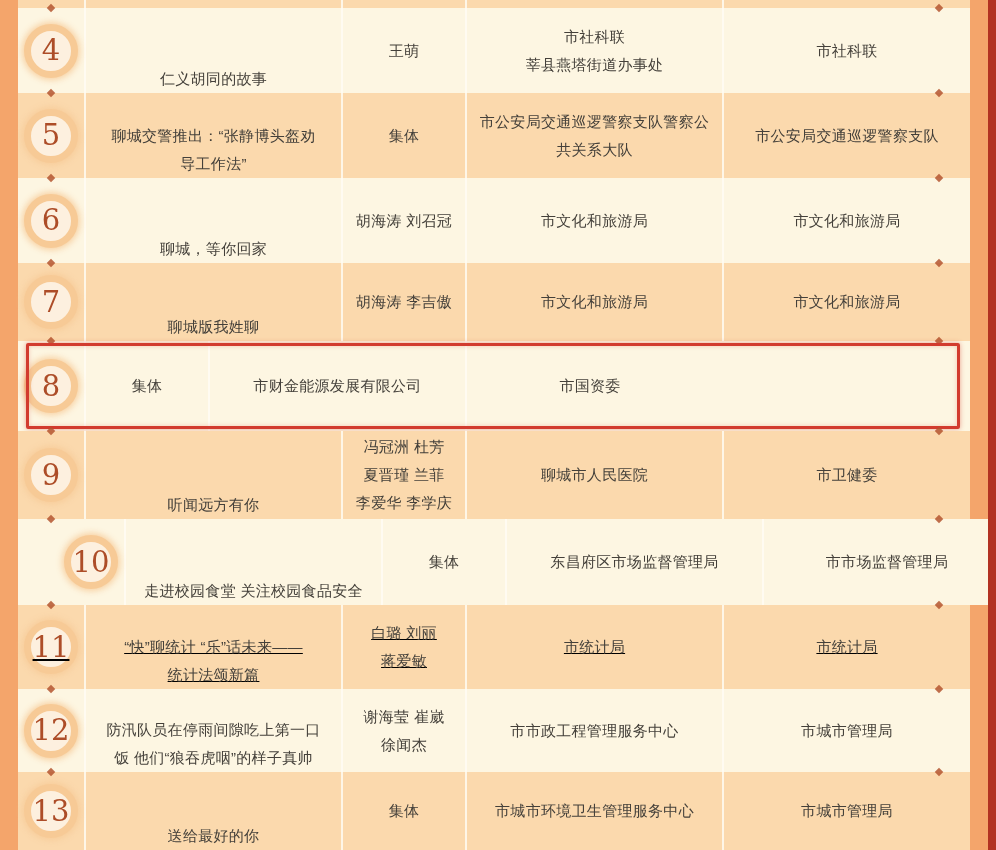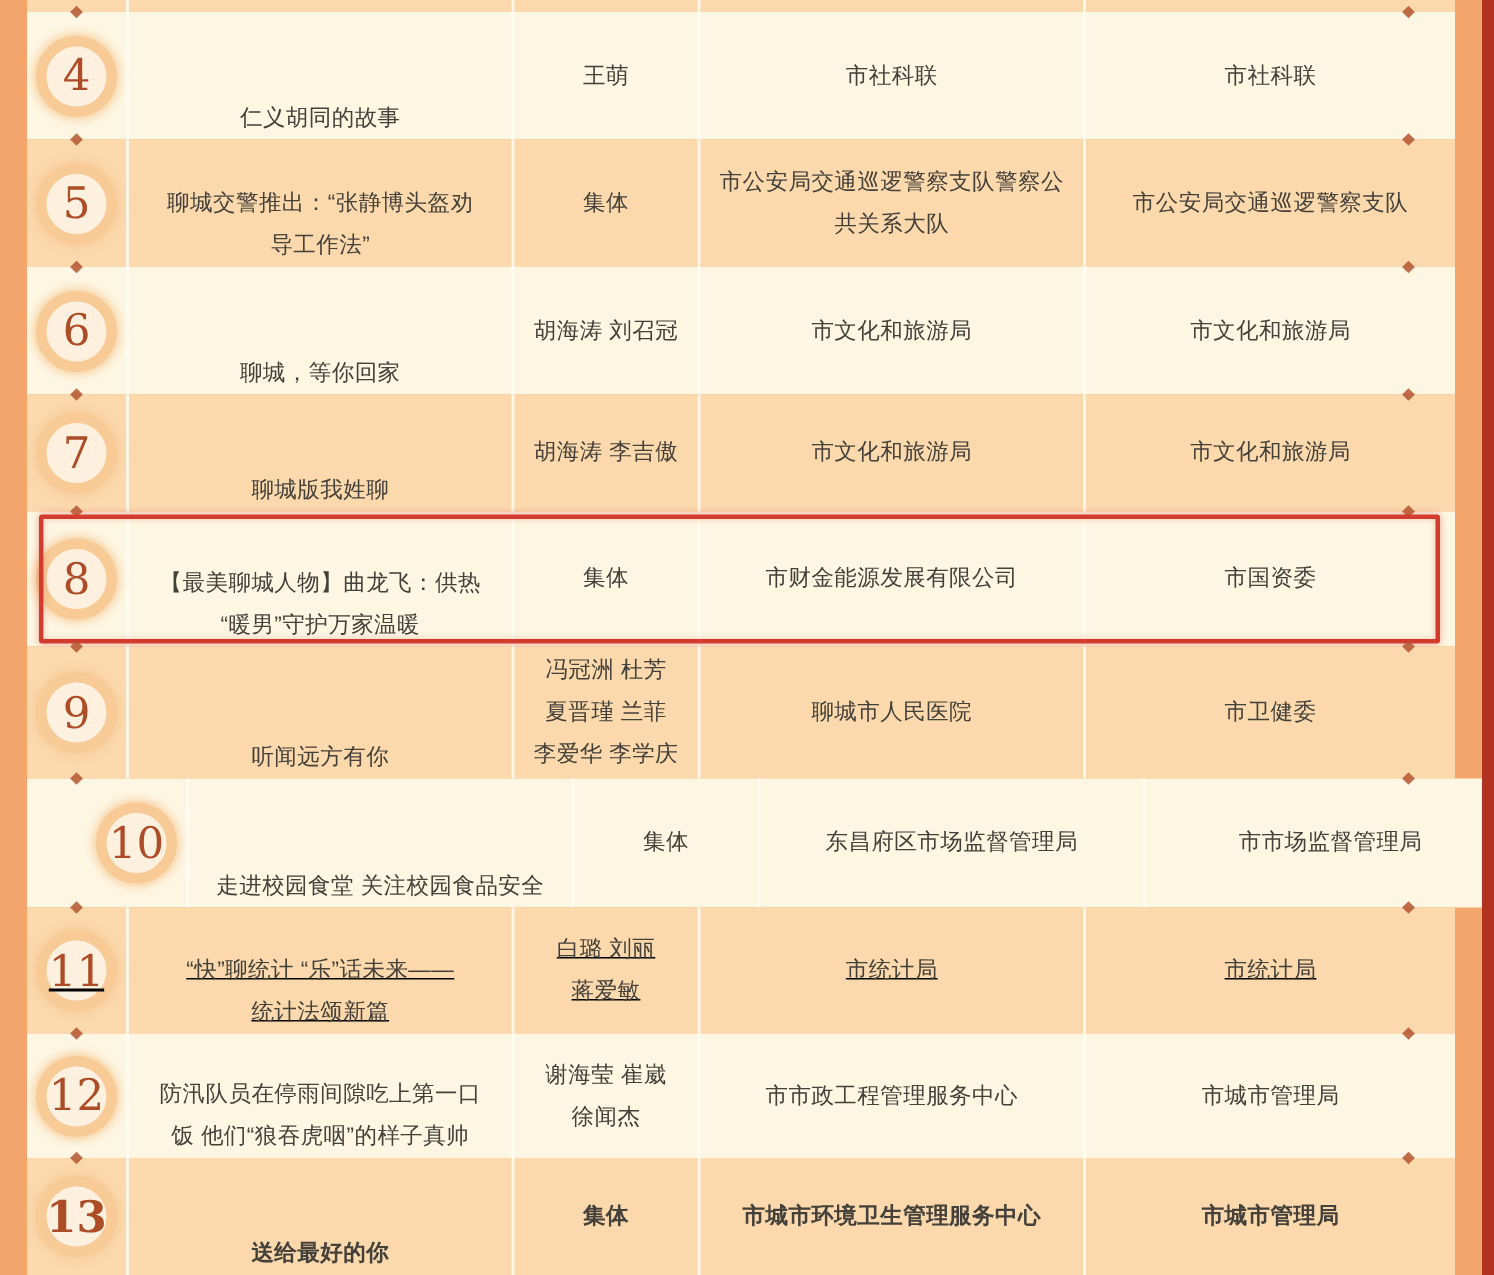--- a/index.html
+++ b/index.html
@@ -74,20 +74,21 @@
         </div>
       </div>
       <div class="cell title">
         <div class="line">仁义胡同的故事</div>
       </div>
       <div class="cell author">
         <div class="line">王萌</div>
       </div>
       <div class="cell org">
         <div class="line">市社科联</div>
+        <div class="line">莘县燕塔街道办事处</div>
       </div>
       <div class="cell dept">
         <div class="line">市社科联</div>
       </div>
     </div>
     <div class="row peach" style="height: 85px;">
       <div class="dot" style="left: 30px;"></div>
       <div class="dot" style="left: 918px;"></div>
       <div class="cell num">
         <div class="num-circle">
@@ -151,24 +152,20 @@
         <div class="line">市文化和旅游局</div>
       </div>
     </div>
     <div class="row cream" style="height: 90px;">
       <div class="dot" style="left: 30px;"></div>
       <div class="dot" style="left: 918px;"></div>
       <div class="cell num">
         <div class="num-circle">
           <span>8</span>
         </div>
-      </div>
-      <div class="cell title">
-        <div class="line">【最美聊城人物】曲龙飞：供热</div>
-        <div class="line">“暖男”守护万家温暖</div>
       </div>
       <div class="cell author">
         <div class="line">集体</div>
       </div>
       <div class="cell org">
         <div class="line">市财金能源发展有限公司</div>
       </div>
       <div class="cell dept">
         <div class="line">市国资委</div>
       </div>
@@ -257,21 +254,21 @@
         <div class="line">谢海莹 崔崴</div>
         <div class="line">徐闻杰</div>
       </div>
       <div class="cell org">
         <div class="line">市市政工程管理服务中心</div>
       </div>
       <div class="cell dept">
         <div class="line">市城市管理局</div>
       </div>
     </div>
-    <div class="row peach" style="height: 78px; font-weight: bold;">
+    <div class="row peach" style="height: 78px;">
       <div class="dot" style="left: 30px;"></div>
       <div class="dot" style="left: 918px;"></div>
       <div class="cell num">
         <div class="num-circle">
           <span>13</span>
         </div>
       </div>
       <div class="cell title">
         <div class="line">送给最好的你</div>
       </div>

